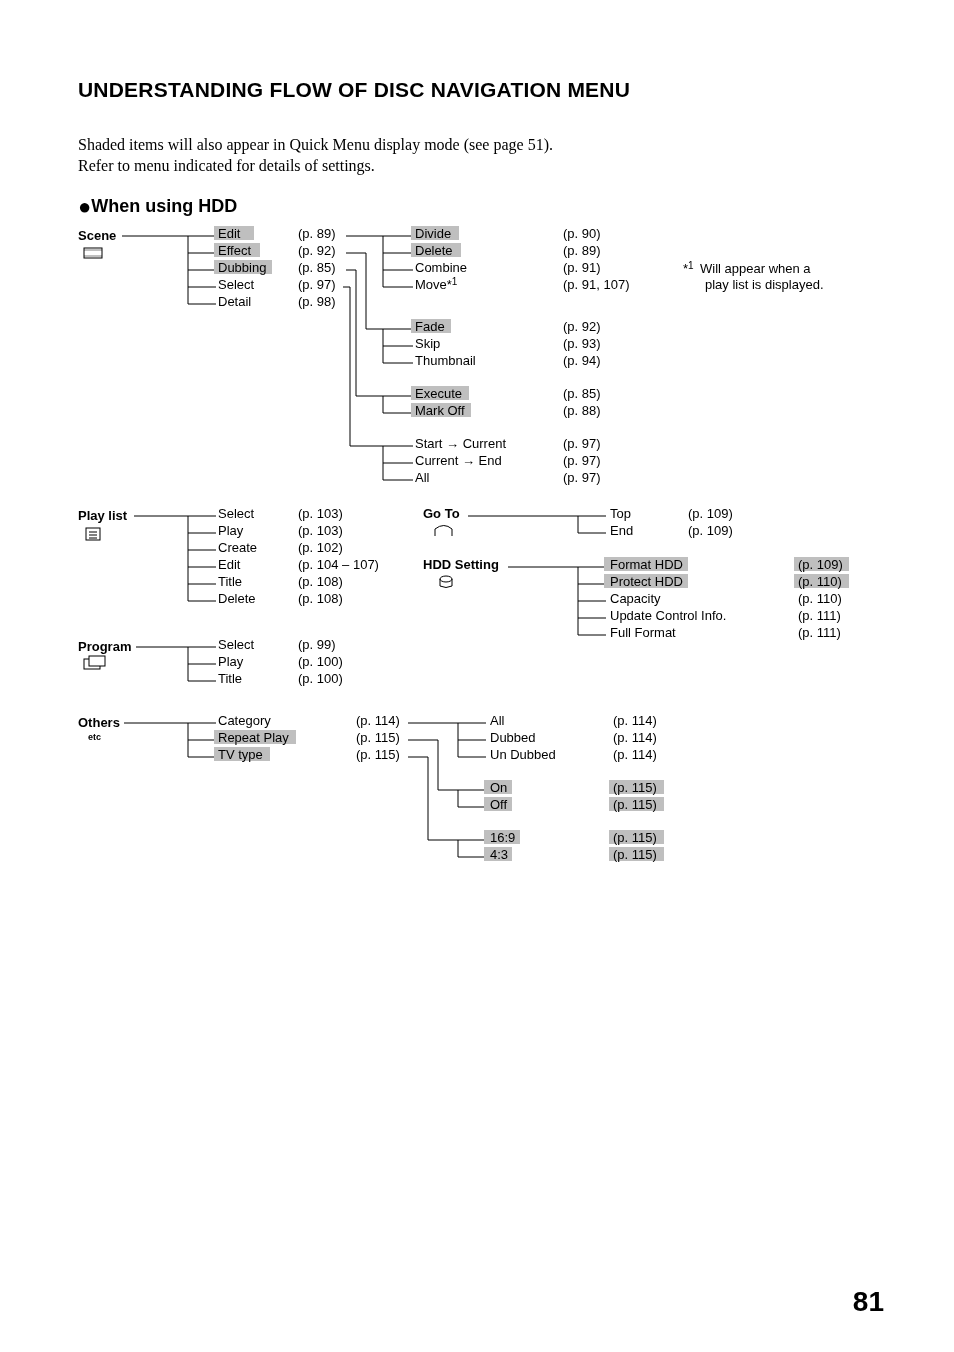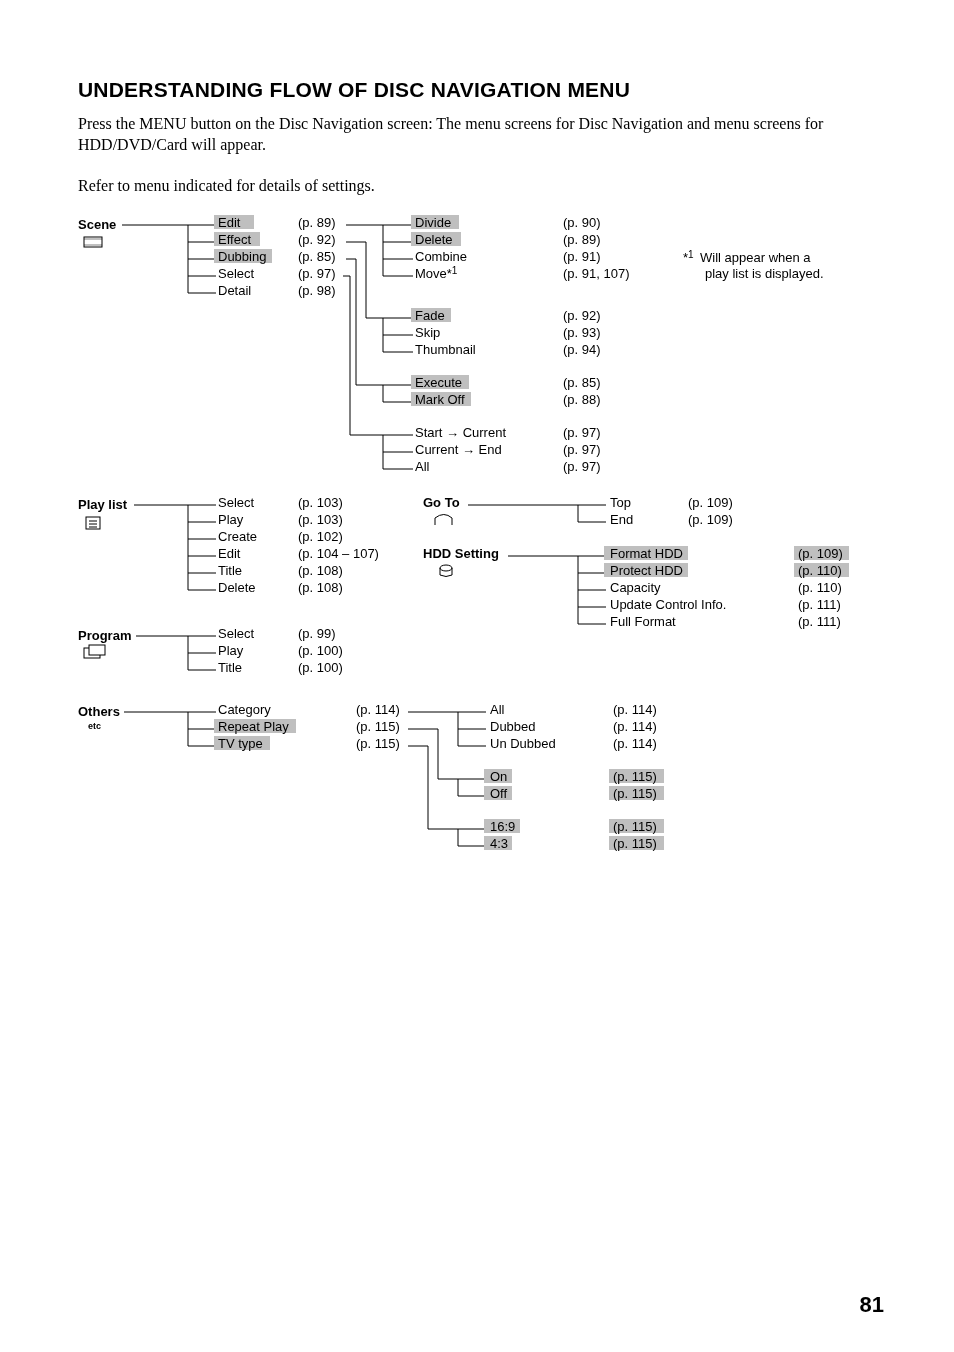--- a/index.html
+++ b/index.html
@@ -51,34 +51,37 @@
   .tree-page {
     font-size: 13px;
   }
   .shaded {
     fill: #bfbfbf;
   }
   .pagenum {
     position: absolute;
     bottom: 30px;
     right: 70px;
-    font-size: 22px;
+    font-size: 28px;
     font-weight: 900;
     font-family: Arial, Helvetica, sans-serif;
   }
 </style>
 </head>
 <body>
 
 <div class="page">
   <div class="title">UNDERSTANDING FLOW OF DISC NAVIGATION MENU</div>
   <div class="intro">
-    <span>Press the MENU button on the Disc Navigation screen: The menu screens for Disc Navigation and menu screens for HDD/DVD/Card will appear.</span><br>
     <br>
+    <span>Shaded items will also appear in Quick Menu display mode (see page 51).</span><br>
     <span>Refer to menu indicated for details of settings.</span>
+  </div>
+  <div class="subheader">
+    <span class="bullet">●</span><span>When using HDD</span>
   </div>
 
   <svg class="diagram" width="820" height="660">
 
     <text x="0" y="14" class="tree-root">Scene</text>
 
     <g>
       <rect x="6" y="22" width="18" height="10" fill="none" stroke="#000" stroke-width="1"></rect>
       <line x1="6" y1="24" x2="24" y2="24" stroke="#000" stroke-width="0.5"></line>
       <line x1="6" y1="30" x2="24" y2="30" stroke="#000" stroke-width="0.5"></line>

